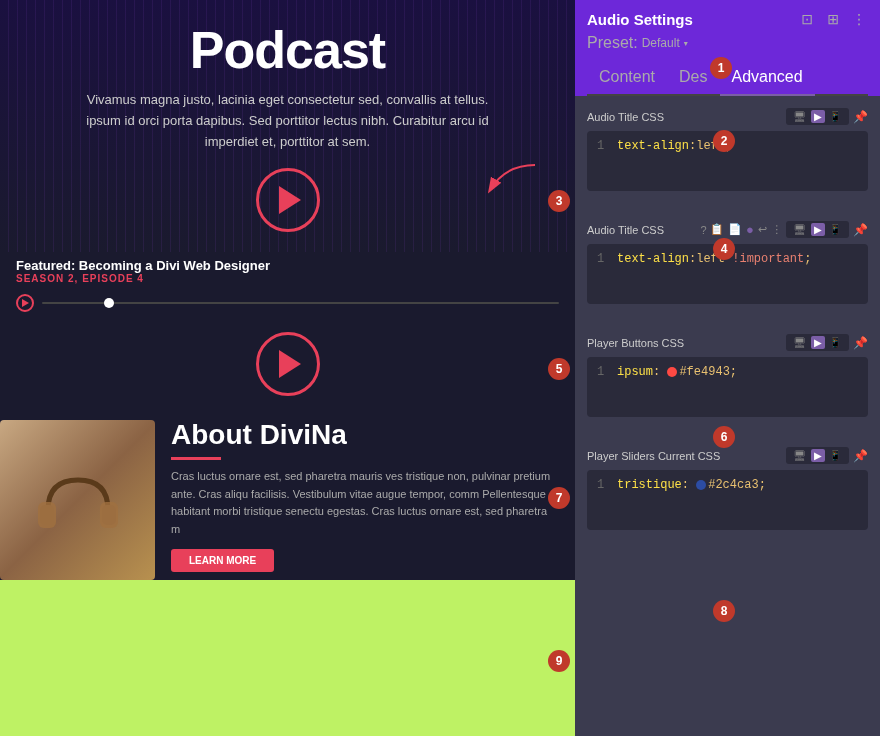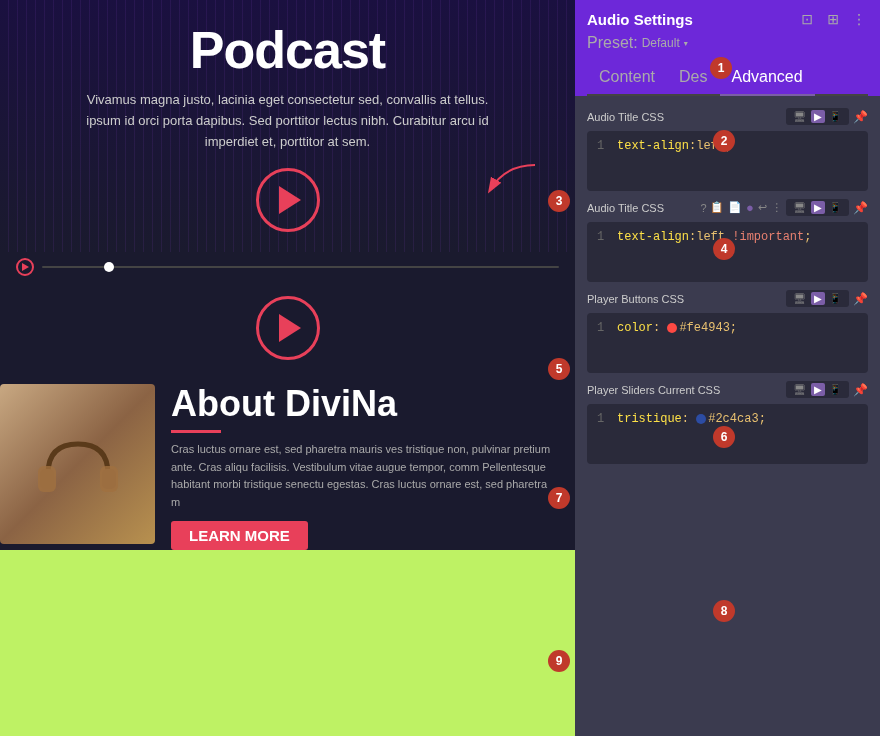--- a/index.html
+++ b/index.html
@@ -205,21 +205,21 @@
       width: 100px;
       height: 80px;
     }
 
     .about-text {
       padding: 0 16px;
       flex: 1;
     }
 
     .about-title {
-      font-size: 36px;
+      font-size: 28px;
       font-weight: 900;
       color: white;
       line-height: 1.1;
     }
 
     .about-underline {
       width: 50px;
       height: 3px;
       background: #e8405a;
       margin: 6px 0 8px;
@@ -229,21 +229,21 @@
       font-size: 11px;
       color: #aaa;
       line-height: 1.6;
     }
 
     .about-btn {
       margin-top: 10px;
       padding: 6px 18px;
       background: #e8405a;
       color: white;
-      font-size: 15px;
+      font-size: 10px;
       font-weight: 700;
       border-radius: 3px;
       cursor: pointer;
       display: inline-block;
     }
 
     
     .badge {
       position: absolute;
       width: 22px;
@@ -363,21 +363,21 @@
 
     .settings-body::-webkit-scrollbar {
       width: 4px;
     }
     .settings-body::-webkit-scrollbar-thumb {
       background: #555;
       border-radius: 2px;
     }
 
     .field-section {
-      margin-bottom: 8px;
+      margin-bottom: 30px;
     }
 
     .field-label-row {
       display: flex;
       align-items: center;
       gap: 6px;
       margin-bottom: 6px;
     }
 
     .field-label {
@@ -495,20 +495,24 @@
     <svg class="arrow-svg" viewBox="0 0 60 40">
       <defs>
         <marker id="arrowhead" markerWidth="8" markerHeight="6" refX="6" refY="3" orient="auto">
           <polygon points="0 0, 8 3, 0 6" fill="#e8405a"></polygon>
         </marker>
       </defs>
       <path d="M 50 5 Q 20 5 5 30" stroke="#e8405a" stroke-width="2" fill="none" marker-end="url(#arrowhead)"></path>
     </svg>
   </div>
 
+  <div class="featured-section">
+    <div class="featured-label">Featured: Becoming a Divi Web Designer</div>
+    <div class="season-label">SEASON 2, EPISODE 4</div>
+  </div>
 
   <div class="audio-progress">
     <div class="play-small"></div>
     <div class="progress-bar">
       <div class="progress-dot"></div>
     </div>
   </div>
 
   <div style="text-align:center; padding: 4px 0; background:#1a1a2e;">
     <div class="play-btn-large2"></div>
@@ -618,21 +622,21 @@
             <span class="device-icon">🖥</span>
             <span class="device-icon active-device">▶</span>
             <span class="device-icon">📱</span>
           </div>
           <span class="pin-icon">📌</span>
         </div>
       </div>
       <div class="code-editor">
         <div class="code-line">
           <span class="line-num">1</span>
-          <span class="code-text"><span class="css-prop">color</span>: <span class="color-dot" style="background:#fe4943;"></span><span class="css-val">#fe4943</span>;</span>
+          <span class="code-text"><span class="css-prop">ipsum</span>: <span class="color-dot" style="background:#fe4943;"></span><span class="css-val">#fe4943</span>;</span>
         </div>
       </div>
     </div>
 
     <div class="field-section">
       <div class="field-label-row">
         <span class="field-label">Player Sliders Current CSS</span>
         <div class="field-icons">
           <div class="device-icons">
             <span class="device-icon">🖥</span>

